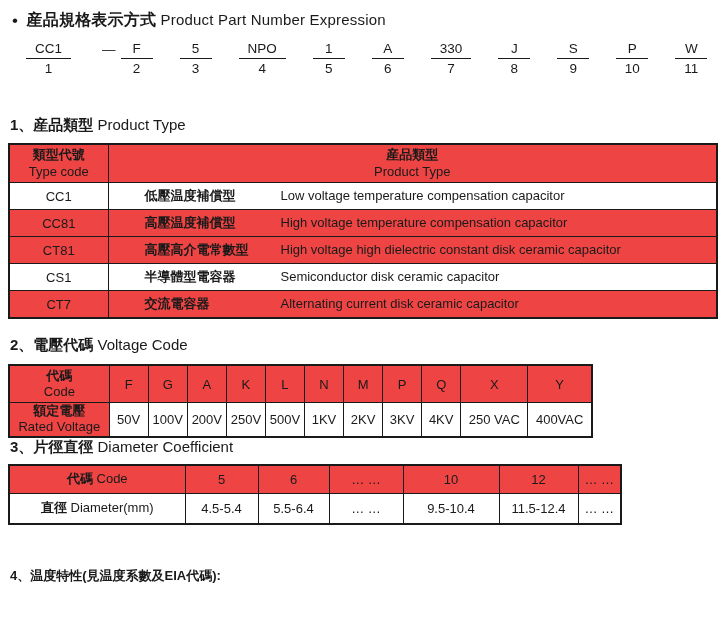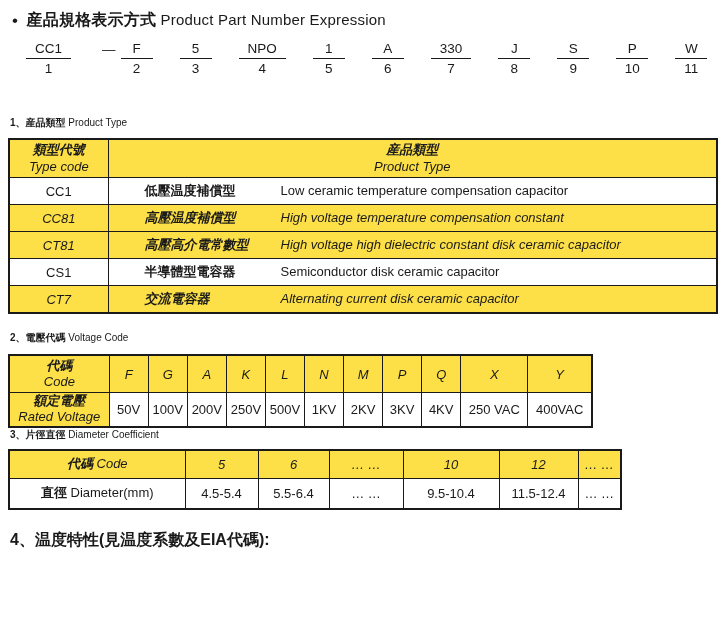--- a/index.html
+++ b/index.html
@@ -14,49 +14,49 @@
   .title{margin:10px 0 0 12px;font-size:15px;letter-spacing:.2px;}
   .title .bullet{font-size:17px;margin-right:4px;vertical-align:-1px;}
   .title .zh{font-size:16px;}
   
   .pn-row{display:flex;align-items:flex-start;margin:10px 0 0 26px;font-size:13.5px;}
   .pn-seg{text-align:center;margin-right:27px;}
   .pn-top{border-bottom:1.5px solid #1a1a1a;padding:0 9px 2px 9px;min-width:14px;}
   .pn-bot{padding-top:2px;}
   .pn-dash{margin:0 6px 0 4px;padding-top:1px;letter-spacing:-1px;}
   
-  .sec-head{margin:0 0 0 10px;font-size:10px;}
+  .sec-head{margin:0 0 0 10px;font-size:15px;}
   .sec-head .num{font-weight:bold;}
   .sec1-head{margin-top:40px;}
   .sec2-head{margin-top:17px;}
   .sec3-head{}
   
   table{border-collapse:collapse;table-layout:fixed;margin-left:8px;}
   td{border:1px solid #1a1a1a;font-size:13px;padding:0;overflow:hidden;}
   .t{border:2px solid #1a1a1a;}
-  .gray{background:#fde047;font-style:italic;}
+  .gray{background:#ef4444;}
   .center{text-align:center;}
   .twoline{line-height:1.25;}
   
   .t1{width:710px;margin-top:8px;}
   .t1 .hrow td{height:37px;}
   .t1 .drow td{height:26px;}
   .t1 .desc-cell{padding-left:36px;}
   .t1 .desc-zh{display:inline-block;width:136px;font-weight:bold;}
   .t1 .desc-en{display:inline-block;}
   
   .t2{width:585px;margin-top:9px;}
   .t2 .hrow td{height:36px;}
   .t2 .drow td{height:30px;}
   
   .t3{width:612px;margin-top:7px;}
   .t3 .hrow td{height:27px;}
   .t3 .drow td{height:29px;}
   
-  .sec4{margin:20px 0 0 10px;font-size:16px;}
+  .sec4{margin:42px 0 0 10px;font-size:13px;}
 </style>
 </head>
 <body>
 
 <div class="page">
 
   <div class="title">
     <span class="bullet">•</span>
     <span class="zh">産品規格表示方式</span>
     <span class="en">Product Part Number Expression</span>
@@ -127,27 +127,27 @@
         <span>Type code</span>
       </td>
       <td class="gray center twoline">
         <span class="zh">産品類型</span><br>
         <span>Product Type</span>
       </td>
     </tr>
     <tr class="drow">
       <td class="center">CC1</td>
       <td class="desc-cell">
-        <span class="desc-zh">低壓温度補償型</span><span class="desc-en">Low ceramic  temperature  compensation capacitor</span>
+        <span class="desc-zh">低壓温度補償型</span><span class="desc-en">Low voltage  temperature  compensation capacitor</span>
       </td>
     </tr>
     <tr class="drow">
       <td class="center gray">CC81</td>
       <td class="desc-cell gray">
-        <span class="desc-zh">高壓温度補償型</span><span class="desc-en">High voltage temperature compensation constant</span>
+        <span class="desc-zh">高壓温度補償型</span><span class="desc-en">High voltage temperature compensation capacitor</span>
       </td>
     </tr>
     <tr class="drow">
       <td class="center gray">CT81</td>
       <td class="desc-cell gray">
         <span class="desc-zh">高壓高介電常數型</span><span class="desc-en">High voltage high dielectric constant disk ceramic capacitor</span>
       </td>
     </tr>
     <tr class="drow">
       <td class="center">CS1</td>

